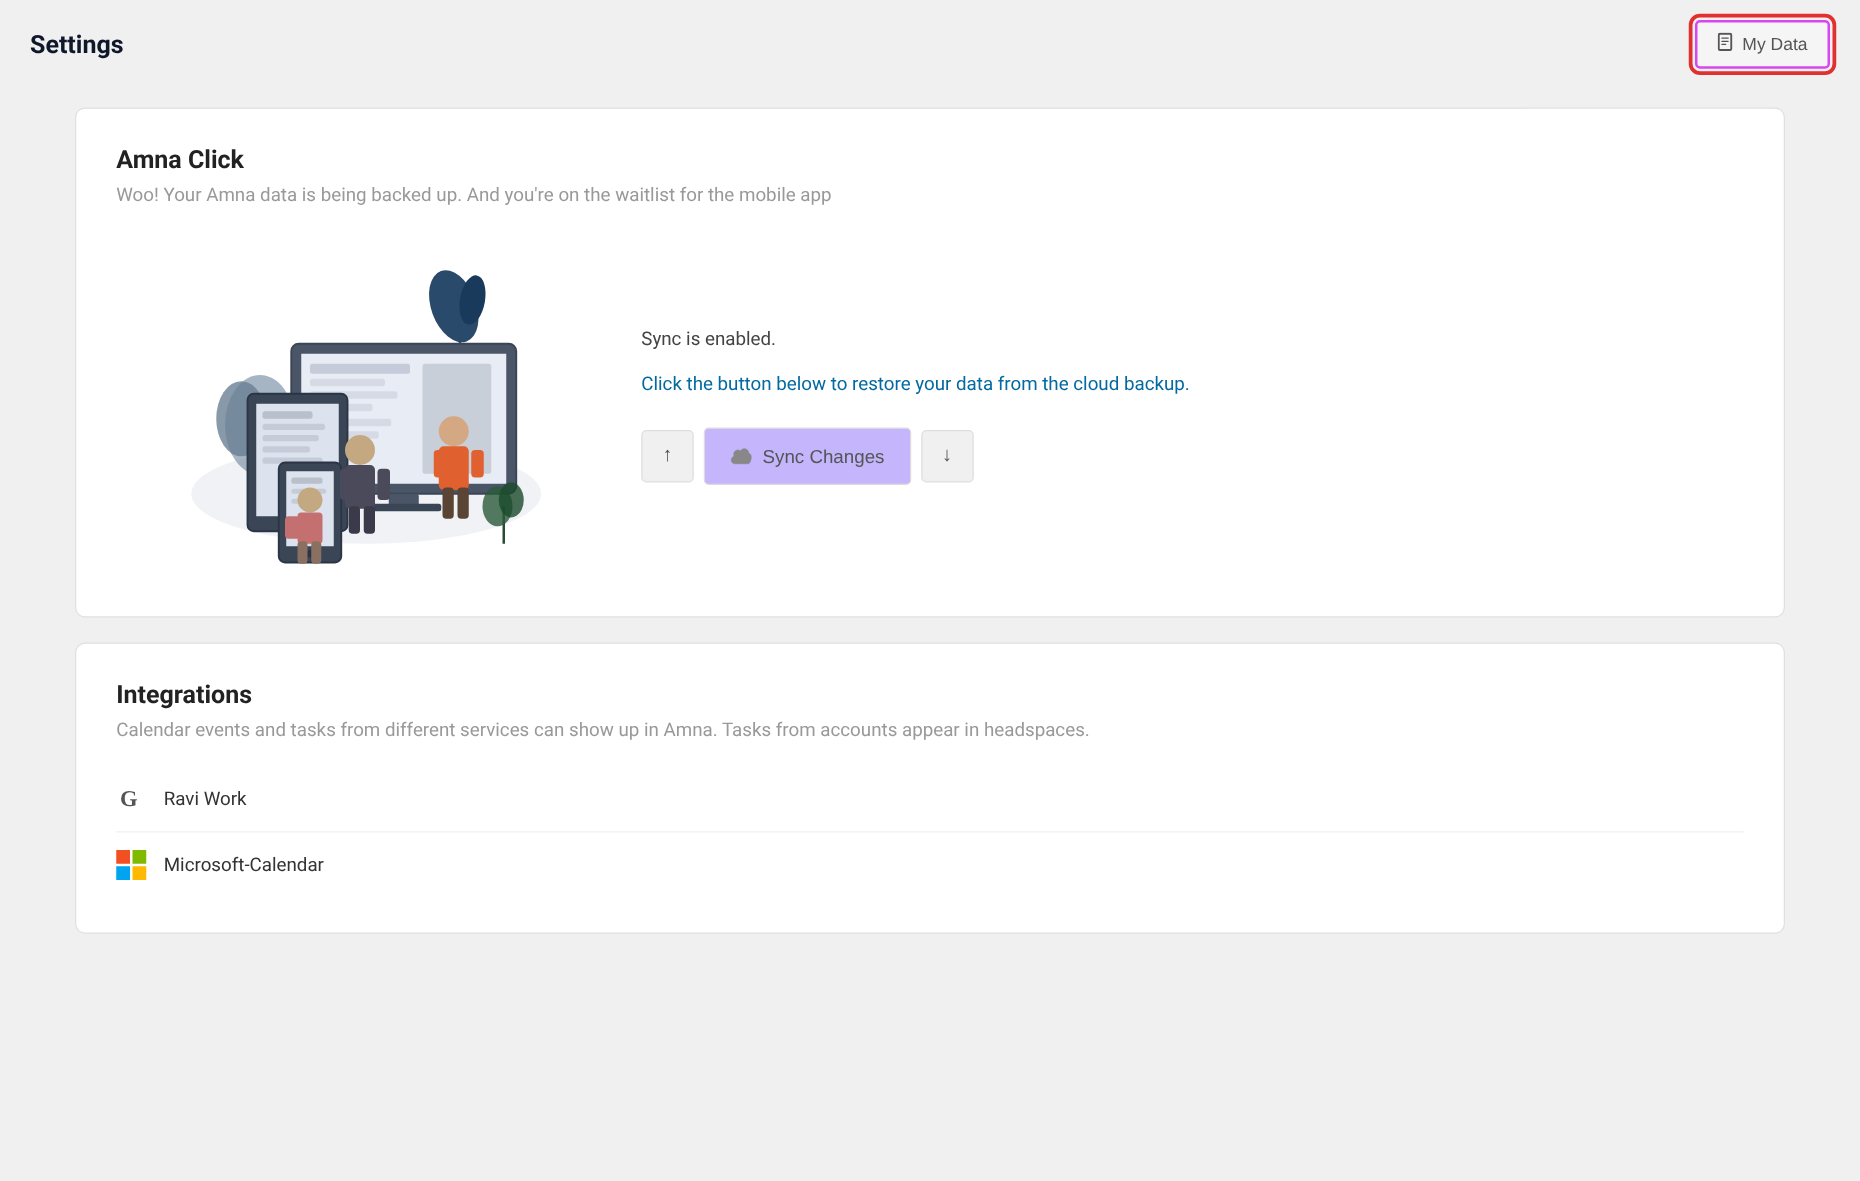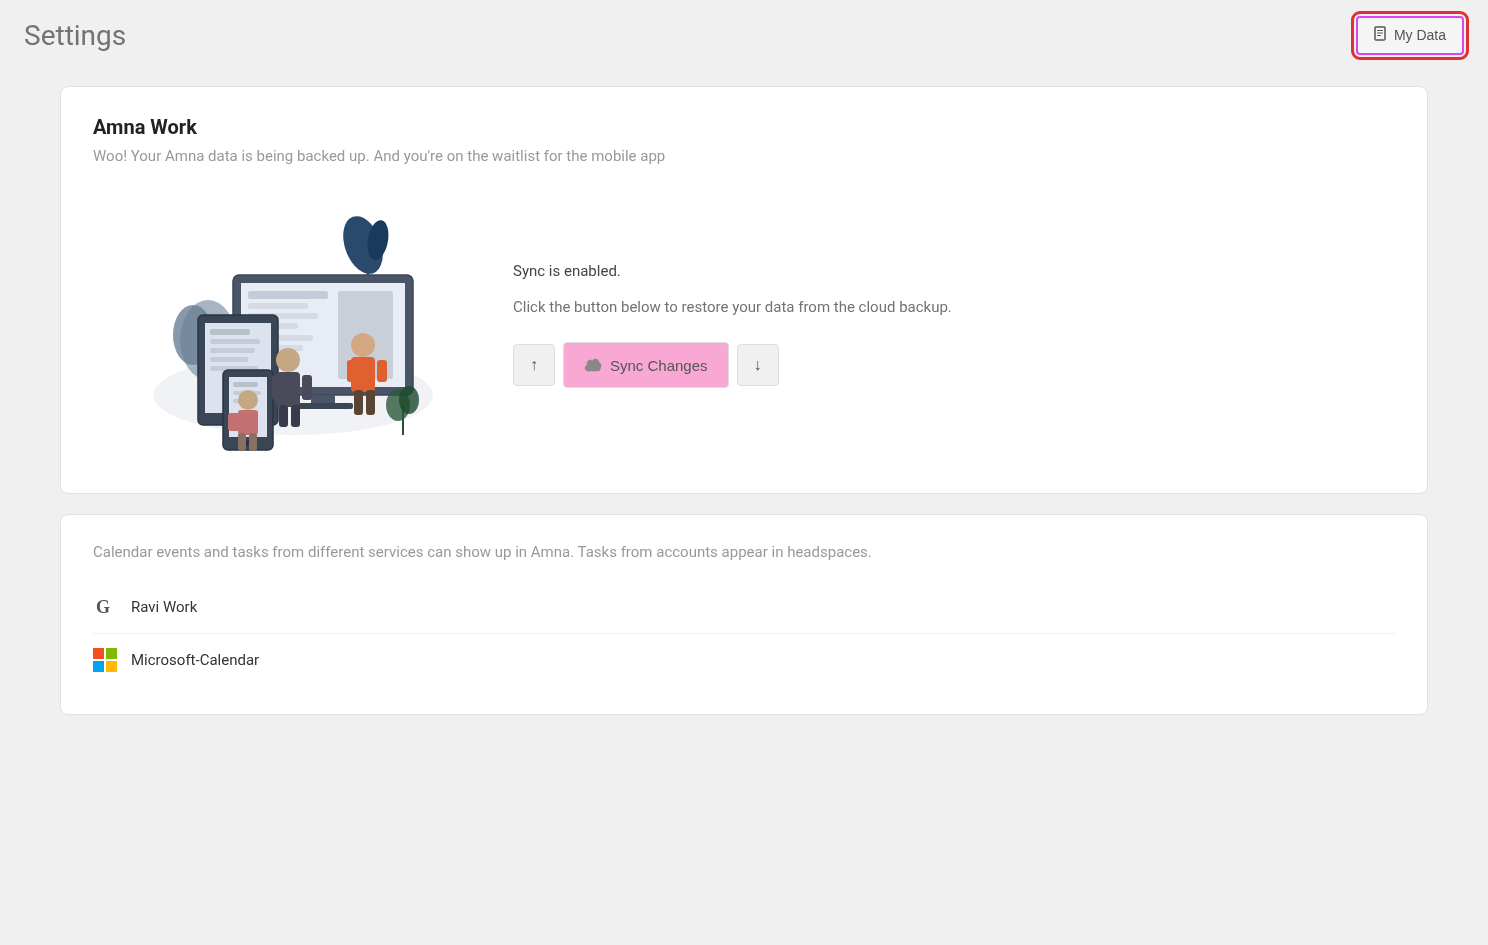--- a/index.html
+++ b/index.html
@@ -14,23 +14,23 @@
     .header {
       background: #f0f0f0;
       padding: 16px 24px;
       display: flex;
       align-items: center;
       justify-content: space-between;
       height: 70px;
     }
 
     .header-title {
-      font-size: 28px;
-      color: #737373;
-      font-weight: 400;
+      font-size: 20px;
+      color: #0f172a;
+      font-weight: 700;
     }
 
     .my-data-btn {
       background: #f5f5f5;
       border: 2px solid #d946ef;
       border-radius: 4px;
       padding: 8px 16px;
       font-size: 14px;
       color: #555;
       cursor: pointer;
@@ -96,21 +96,21 @@
       gap: 16px;
     }
 
     .sync-status {
       font-size: 15px;
       color: #444;
     }
 
     .sync-description {
       font-size: 15px;
-      color: #737373;
+      color: #0369a1;
       line-height: 1.5;
     }
 
     .sync-buttons {
       display: flex;
       gap: 8px;
       align-items: center;
       margin-top: 8px;
     }
 
@@ -122,21 +122,21 @@
       height: 42px;
       display: flex;
       align-items: center;
       justify-content: center;
       cursor: pointer;
       font-size: 16px;
       color: #555;
     }
 
     .btn-sync {
-      background: #f9a8d4;
+      background: #c4b5fd;
       border: 1px solid #ddd;
       border-radius: 4px;
       padding: 22px 20px;
       font-size: 15px;
       color: #555;
       cursor: pointer;
       display: flex;
       align-items: center;
       gap: 8px;
       height: 42px;
@@ -203,21 +203,21 @@
         <rect x="3" y="9" width="4" height="1" fill="#555" rx="0.5"></rect>
       </svg>
     </span>
     <span>My Data</span>
   </button>
 </div>
 
 <div class="content">
 
   <div class="card">
-    <div class="card-title">Amna Work</div>
+    <div class="card-title">Amna Click</div>
     <div class="card-subtitle">Woo! Your Amna data is being backed up. And you're on the waitlist for the mobile app</div>
 
     <div class="sync-body">
 
       <div class="illustration">
         <svg viewBox="0 0 380 280" xmlns="http://www.w3.org/2000/svg">
 
           <ellipse cx="200" cy="210" rx="140" ry="40" fill="#e8eaf0" opacity="0.6"></ellipse>
 
           <ellipse cx="270" cy="60" rx="18" ry="30" fill="#2a4a6b" transform="rotate(-20 270 60)"></ellipse>
@@ -304,20 +304,21 @@
           </button>
           <button class="btn-icon" title="Download">
             <span>↓</span>
           </button>
         </div>
       </div>
     </div>
   </div>
 
   <div class="card">
+    <div class="card-title">Integrations</div>
     <div class="card-subtitle">Calendar events and tasks from different services can show up in Amna. Tasks from accounts appear in headspaces.</div>
 
     <div class="integration-list">
 
       <div class="integration-item">
         <div class="google-icon">
           <svg width="22" height="22" viewBox="0 0 22 22" fill="none">
             <text x="2" y="17" font-size="18" font-weight="700" fill="#555" font-family="serif">G</text>
           </svg>
         </div>

